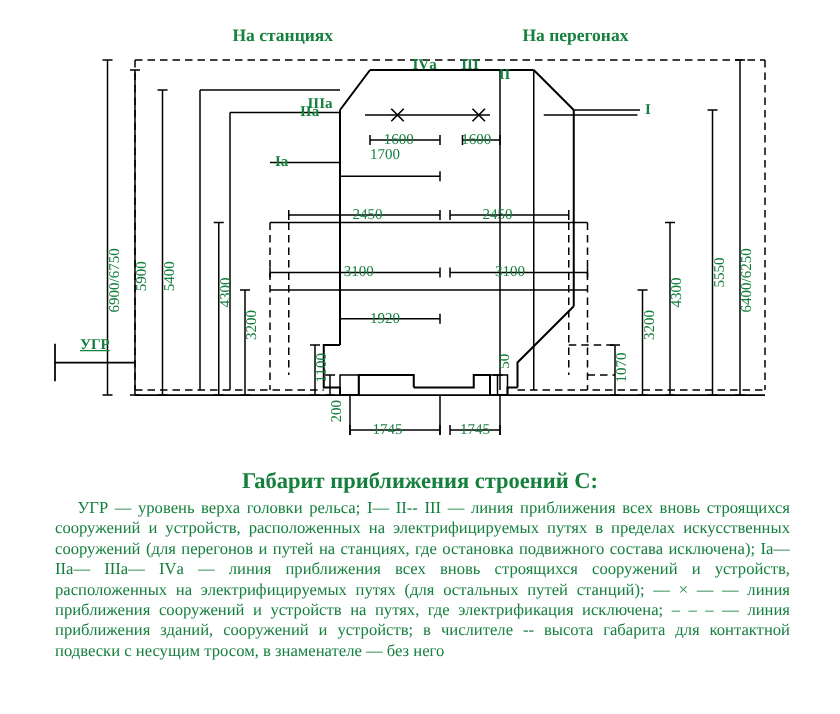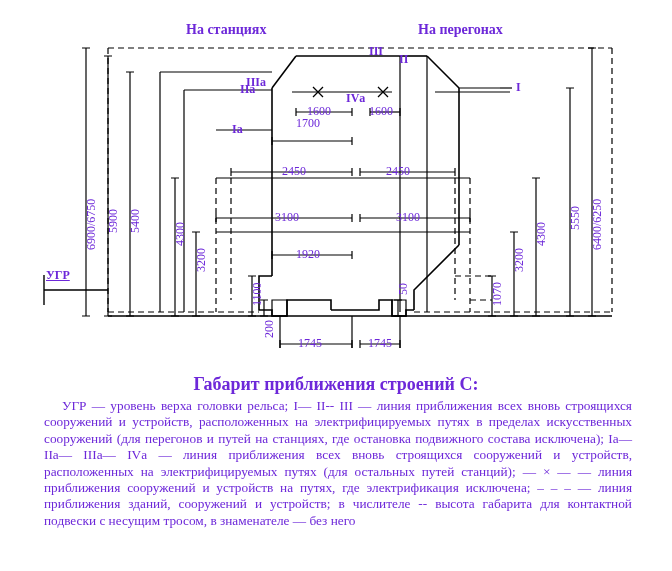--- a/index.html
+++ b/index.html
@@ -6,21 +6,21 @@
     margin: 0;
     padding: 0;
     background: #ffffff;
   }
   #page {
     position: relative;
     width: 672px;
     height: 571px;
     background: #ffffff;
     font-family: "Liberation Serif", serif;
-    color: #6d28d9;
+    color: #15803d;
     overflow: hidden;
   }
   #diagram {
     position: absolute;
     left: 0;
     top: 0;
     width: 672px;
     height: 380px;
   }
   .cap {
@@ -194,29 +194,29 @@
       <path d="M 592 48 L 592 316"></path>
       <path d="M 588 48 L 596 48 M 588 316 L 596 316"></path>
 
       <path d="M 500 88 L 512 88"></path>
       <path d="M 470 300 L 492 300" stroke-dasharray="6 4"></path>
       <path d="M 455 276 L 492 276" stroke-dasharray="6 4"></path>
 
     </g>
   </svg>
 
-  <div class="lbl bold" style="left:346px; top:44px;margin-top:47px;">IVа</div>
+  <div class="lbl bold" style="left:330px; top:44px;">IVа</div>
   <div class="lbl bold" style="left:369px; top:44px;">III</div>
   <div class="lbl bold" style="left:399px; top:52px;">II</div>
   <div class="lbl bold" style="left:246px; top:75px;">IIIа</div>
   <div class="lbl bold" style="left:232px; top:82px;margin-left:8px;">IIа</div>
   <div class="lbl bold" style="left:516px; top:80px;">I</div>
-  <div class="lbl bold" style="left:232px; top:122px;">Iа</div>
-
-  <div class="lbl bold" style="left:46px; top:268px;text-decoration:underline;">УГР</div>
+  <div class="lbl bold" style="left:220px; top:122px;">Iа</div>
+
+  <div class="lbl bold" style="left:64px; top:268px;text-decoration:underline;">УГР</div>
 
   <div class="lbl" style="left:307px; top:104px;">1600</div>
   <div class="lbl" style="left:369px; top:104px;">1600</div>
   <div class="lbl" style="left:296px; top:116px;text-align:center;">1700</div>
   <div class="lbl" style="left:282px; top:164px;">2450</div>
   <div class="lbl" style="left:386px; top:164px;">2450</div>
   <div class="lbl" style="left:275px; top:210px;">3100</div>
   <div class="lbl" style="left:396px; top:210px;">3100</div>
   <div class="lbl" style="left:296px; top:247px;">1920</div>
   <div class="lbl" style="left:298px; top:336px;">1745</div>

